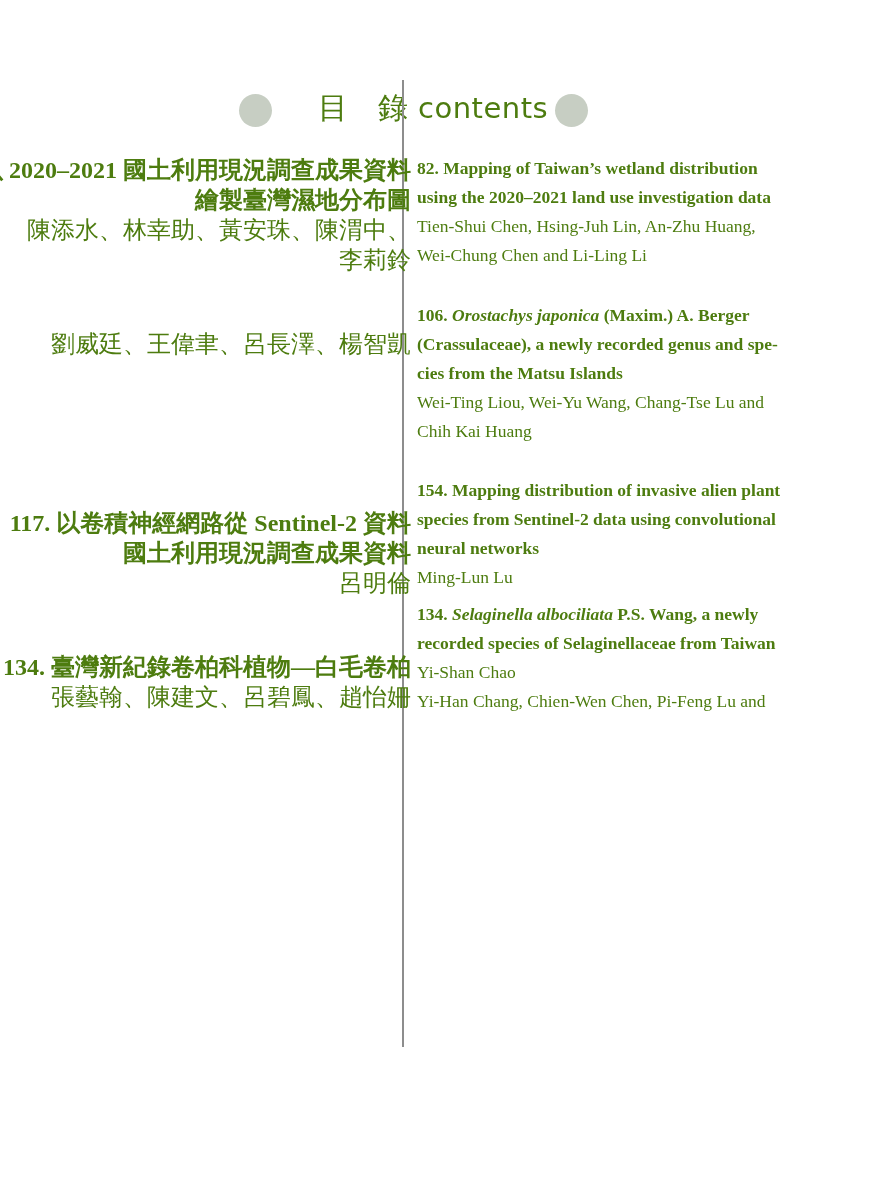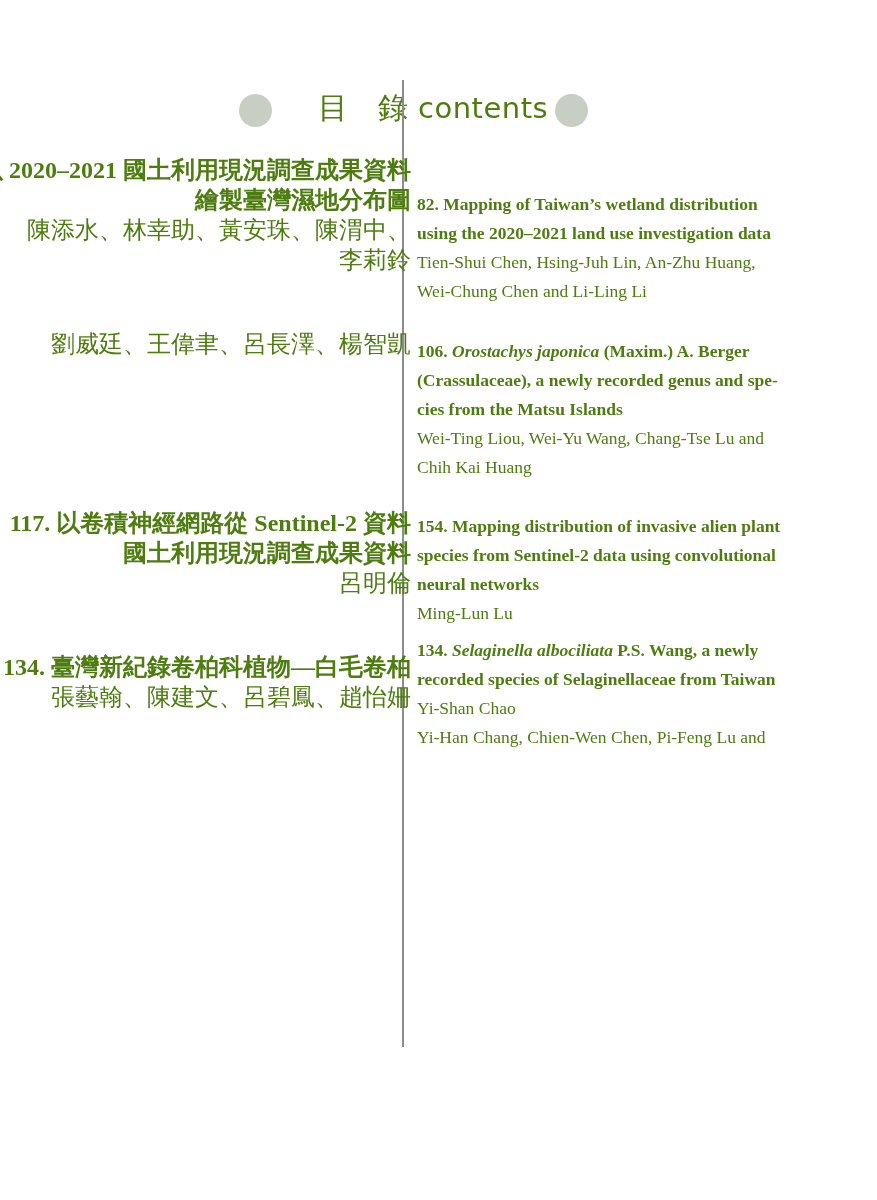--- a/index.html
+++ b/index.html
@@ -37,21 +37,21 @@
   
   .divider{
     position:absolute;left:402px;top:80px;
     width:2px;height:967px;
     background:#8d8d8d;
   }
   
   .column{position:absolute;inset:0;}
   .entry{position:absolute;}
   .zh-entry{right:484px;text-align:right;}
-  .en-entry{left:417px;text-align:left;margin-top:36px;}
+  .en-entry{left:417px;text-align:left;}
   .zh-line{
     font-family:"Liberation Serif","DejaVu Sans",sans-serif;
     font-size:24px;line-height:30px;white-space:nowrap;
   }
   .zh-title{font-weight:700;}
   .zh-authors{font-weight:400;}
   .en-line{
     font-family:"Liberation Serif", serif;
     font-size:17.5px;line-height:29px;white-space:nowrap;
   }

